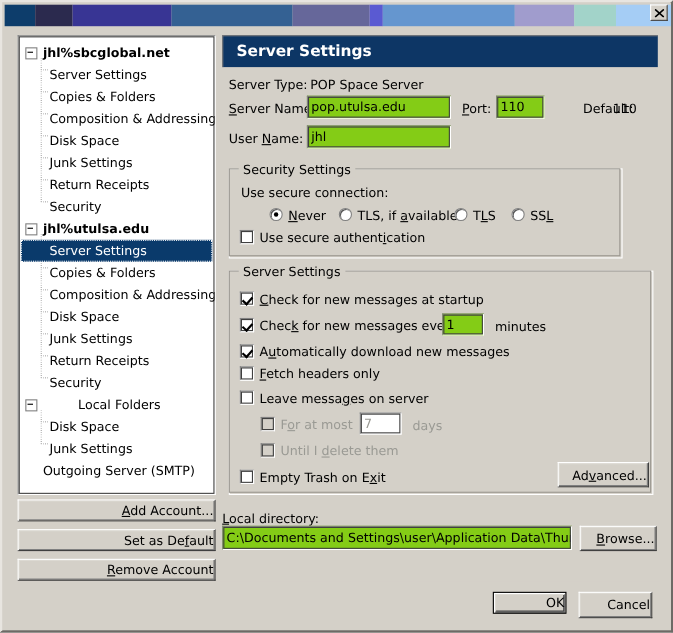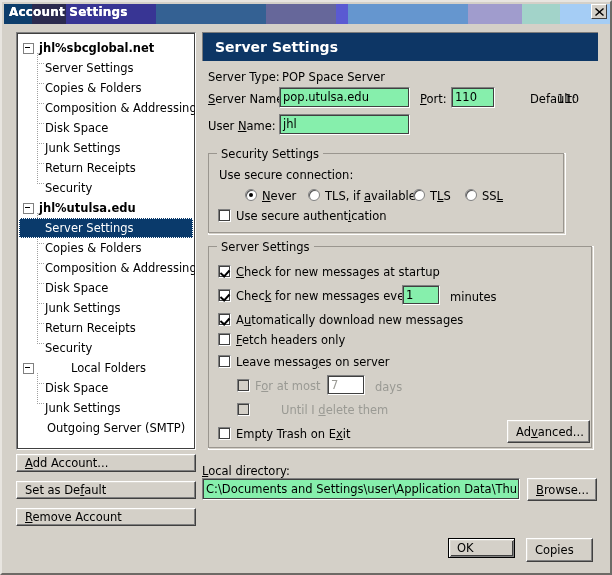--- a/index.html
+++ b/index.html
@@ -89,21 +89,21 @@
     font-size: 11.5px;
     white-space: nowrap;
     padding-left: 6px;
     display: flex;
     align-items: center;
     cursor: default;
   }
   .tree-row.root { font-weight: bold; }
   .tree-row.root.plain { font-weight: normal; gap: 32px; }
   .tree-row.child { padding-left: 28px; }
-  .tree-row.leafroot { padding-left: 22px; margin-left: 8px; }
+  .tree-row.leafroot { padding-left: 22px; }
   .tree-row.selected {
     background: #0a3a6b;
     color: #ffffff;
     margin-left: 2px;
     margin-right: 2px;
     padding-left: 26px;
     outline: 1px dotted #ffffff;
     outline-offset: -1px;
   }
   .expander {
@@ -147,28 +147,28 @@
     border-bottom: 1px solid #404040;
     box-shadow: inset -1px -1px 0 #808080, inset 1px 1px 0 #dcd9d2;
     box-sizing: border-box;
     font-family: "DejaVu Sans", "Liberation Sans", sans-serif;
     font-size: 11.5px;
     color: #000;
     text-align: center;
     cursor: default;
     display: flex;
     align-items: center;
-    justify-content: flex-start;
-    padding: 8px;
+    justify-content: flex-end;
+    padding: 1px;
   }
   .btn-left {
     position: absolute;
     left: 14px;
     width: 180px;
-    height: 14px;
+    height: 20px;
   }
   #btn-add { top: 452px; }
   #btn-default { top: 479px; }
   #btn-remove { top: 506px; }
 
   
   .panel-header {
     position: absolute;
     left: 200px; top: 30px;
     width: 396px; height: 29px;
@@ -181,21 +181,21 @@
     padding-left: 12px;
     box-sizing: border-box;
     border-left: 1px solid #7b7b7b;
     border-top: 1px solid #7b7b7b;
   }
 
   .lbl { position: absolute; font-size: 11.5px; white-space: nowrap; }
 
   .txtbox {
     position: absolute;
-    background: #86efac;
+    background: #84cc16;
     border-left: 1px solid #808080;
     border-top: 1px solid #808080;
     border-right: 1px solid #ffffff;
     border-bottom: 1px solid #ffffff;
     outline: 1px solid #404040;
     outline-offset: -2px;
     box-sizing: border-box;
     font-family: "DejaVu Sans", "Liberation Sans", sans-serif;
     font-size: 11.5px;
     color: #000;
@@ -307,21 +307,20 @@
     <div class="tb-band" style="width:34px;background:#2b2a4e"></div>
     <div class="tb-band" style="width:90px;background:#383594"></div>
     <div class="tb-band" style="width:110px;background:#346193"></div>
     <div class="tb-band" style="width:70px;background:#66679a"></div>
     <div class="tb-band" style="width:12px;background:#5a5ad2"></div>
     <div class="tb-band" style="width:120px;background:#6596cf"></div>
     <div class="tb-band" style="width:54px;background:#a09ccd"></div>
     <div class="tb-band" style="width:38px;background:#a2d3c9"></div>
     <div class="tb-band" style="flex:1;background:#a5cdf5"></div>
   </div>
-  <div class="titlebar-text">Account Settings</div>
   <div class="close-btn">
     <svg width="9" height="8" viewBox="0 0 9 8" aria-hidden="true">
       <path d="M0.5 0.5 L8.5 7.5 M8.5 0.5 L0.5 7.5" stroke="#000" stroke-width="1.4" fill="none"></path>
     </svg>
   </div>
 
   <div class="tree-panel">
     <div class="tree-inner">
 
       <div class="guide-v" style="top:20px;height:131px;"></div>
@@ -477,32 +476,32 @@
 
   <div class="cb" style="left:216px; top:353px;"></div>
   <div class="ctl-label" style="left:234px; top:353px;">Leave messa<u>g</u>es on server</div>
 
   <div class="cb disabled" style="left:235px; top:377px;"></div>
   <div class="ctl-label disabled" style="left:253px; top:377px;">F<u>o</u>r at most</div>
   <div class="txtbox disabled" style="left:325px; top:373px; width:38px; height:20px;">7</div>
   <div class="lbl" style="left:373px; top:378px; color:#9a9a94;">days</div>
 
   <div class="cb disabled" style="left:235px; top:401px;"></div>
-  <div class="ctl-label disabled" style="left:253px; top:401px;margin-left:26px;">Until I <u>d</u>elete them</div>
+  <div class="ctl-label disabled" style="left:253px; top:401px;">Until I <u>d</u>elete them</div>
 
   <div class="cb" style="left:216px; top:425px;"></div>
   <div class="ctl-label" style="left:234px; top:425px;">Empty Trash on E<u>x</u>it</div>
 
   <div class="btn btn-abs" id="btn-advanced">
       <span>Ad<u>v</u>anced...</span>
     </div>
 
   <div class="lbl" style="left:200px; top:462px;"><u>L</u>ocal directory:</div>
   <div class="txtbox" style="left:200px; top:476px; width:318px; height:22px; line-height:20px;">C:\Documents and Settings\user\Application Data\Thunderbird\</div>
   <div class="btn btn-abs" id="btn-browse">
       <span><u>B</u>rowse...</span>
     </div>
 
   <div class="sep-line"></div>
   <div class="btn btn-abs" id="btn-ok">OK</div>
-  <div class="btn btn-abs" id="btn-cancel">Copies</div>
+  <div class="btn btn-abs" id="btn-cancel">Cancel</div>
 
 </div>
 
 </body></html>

